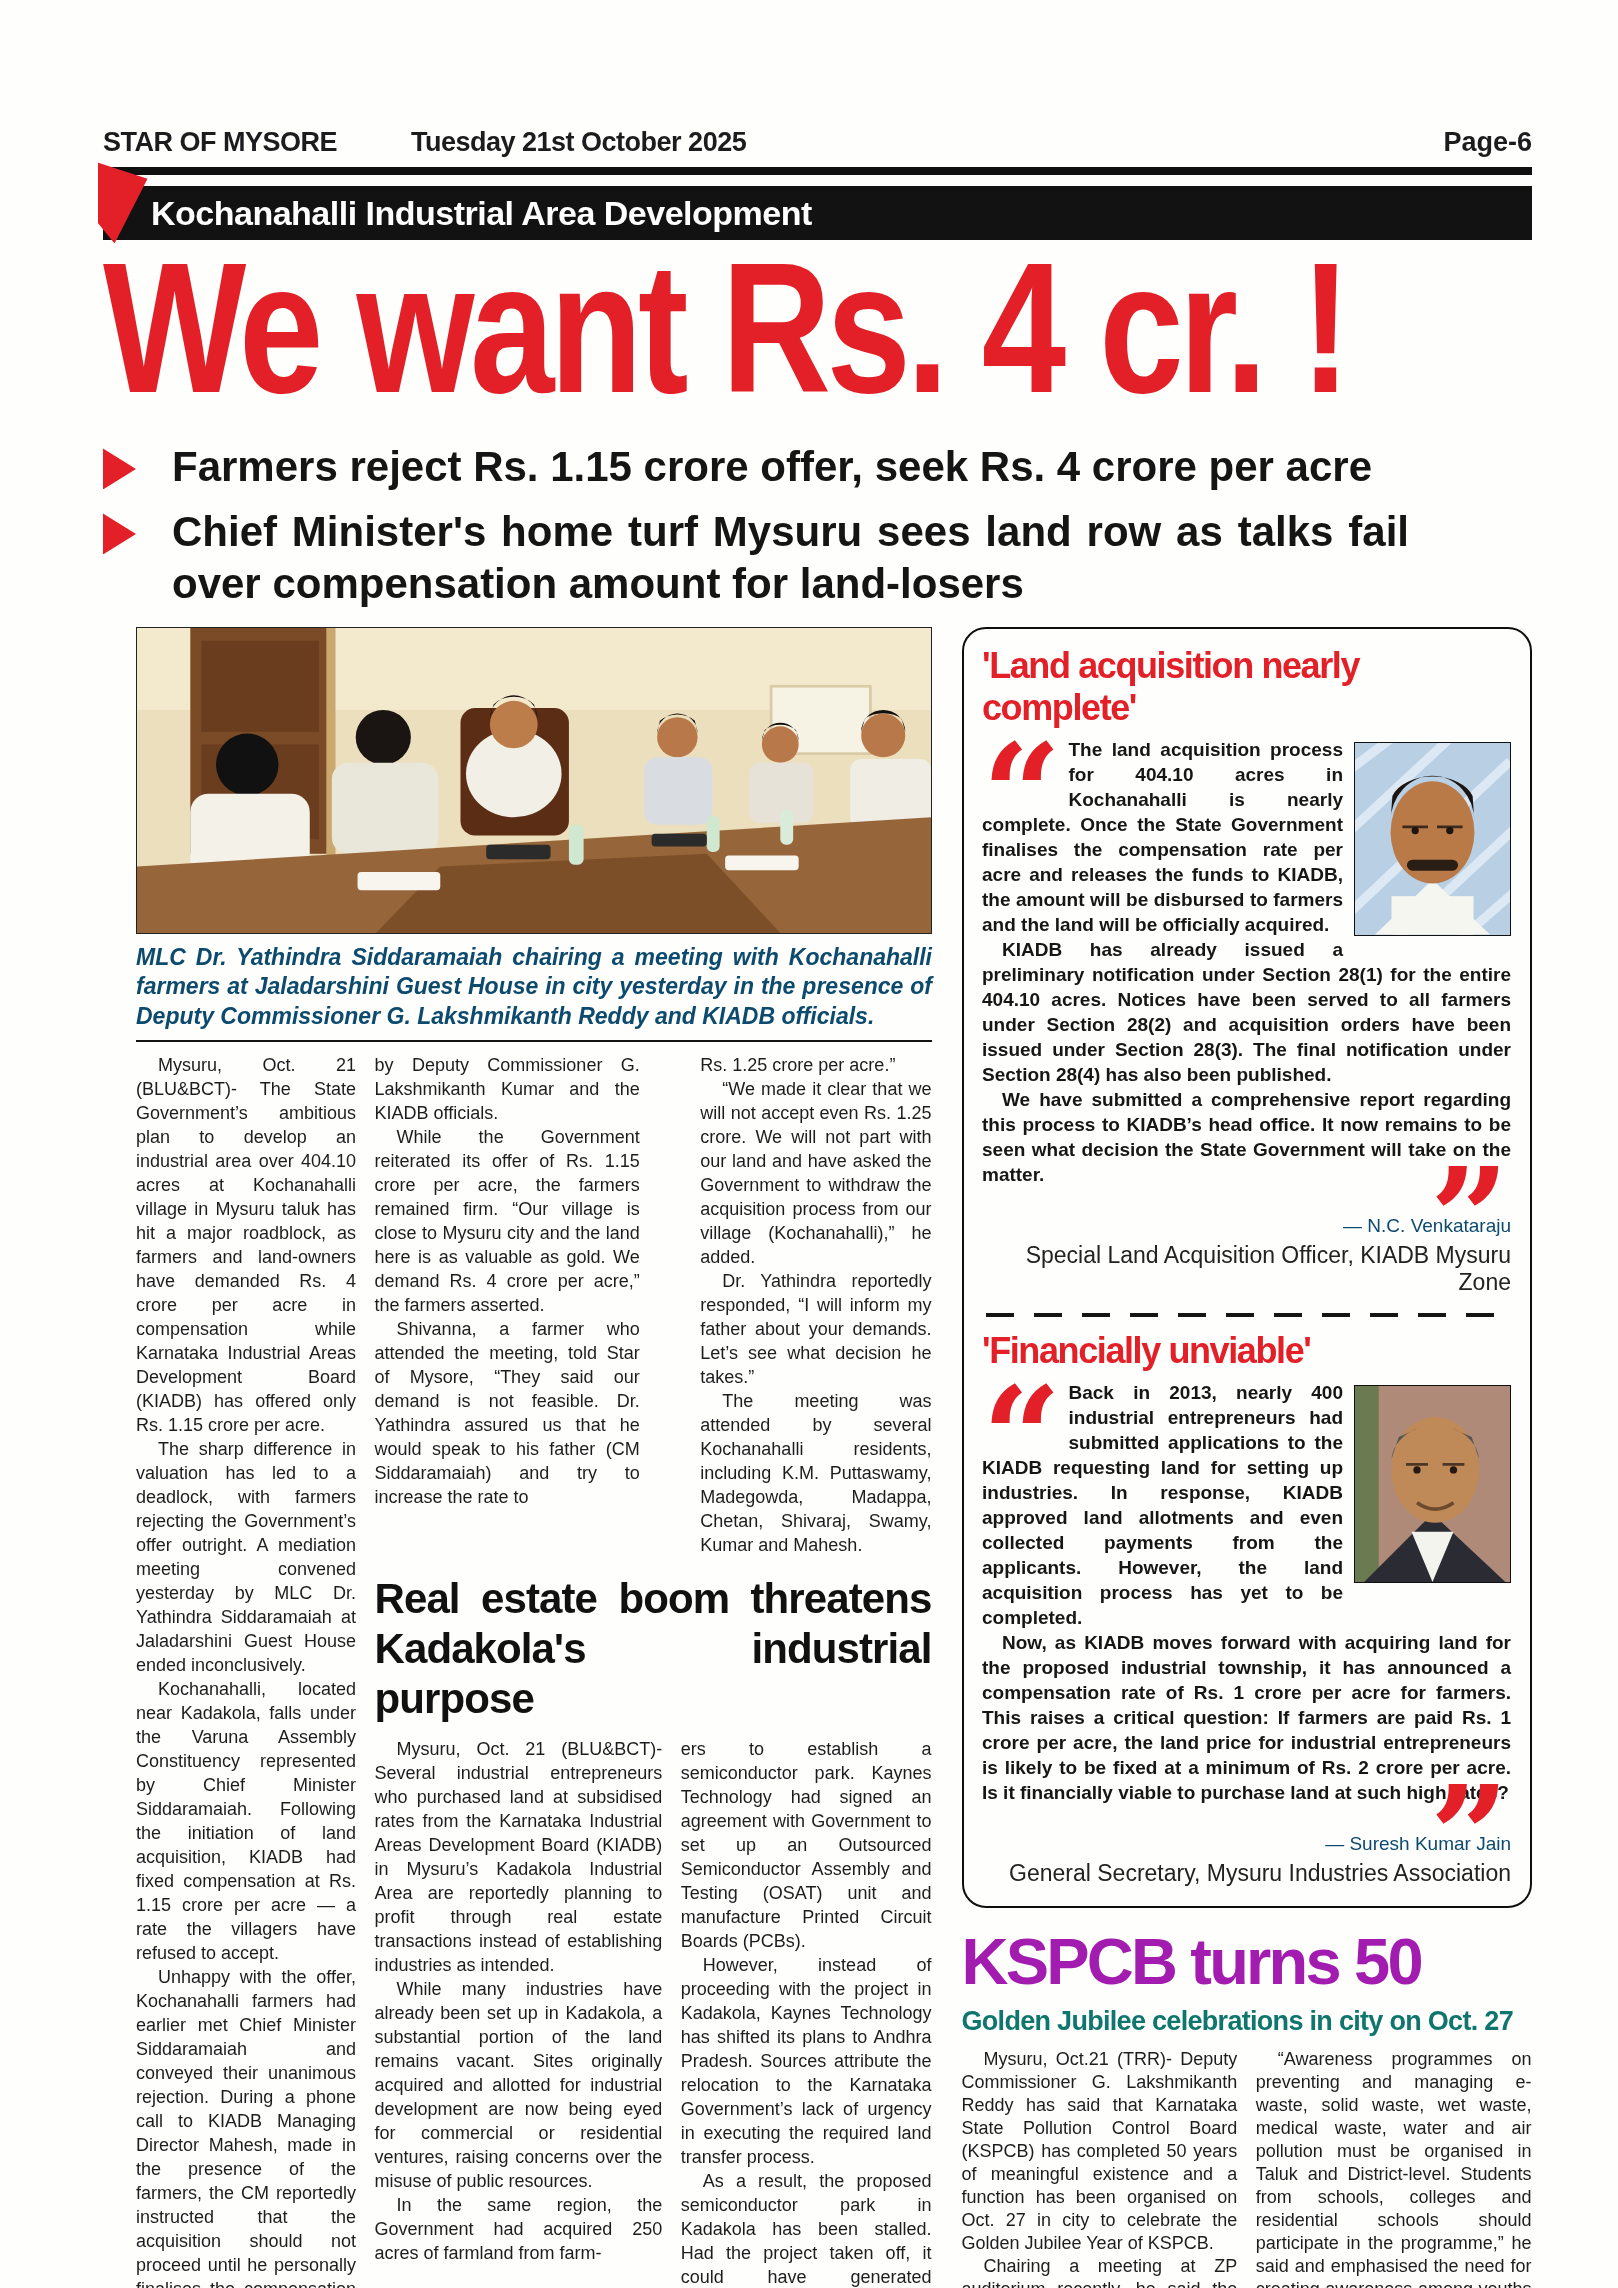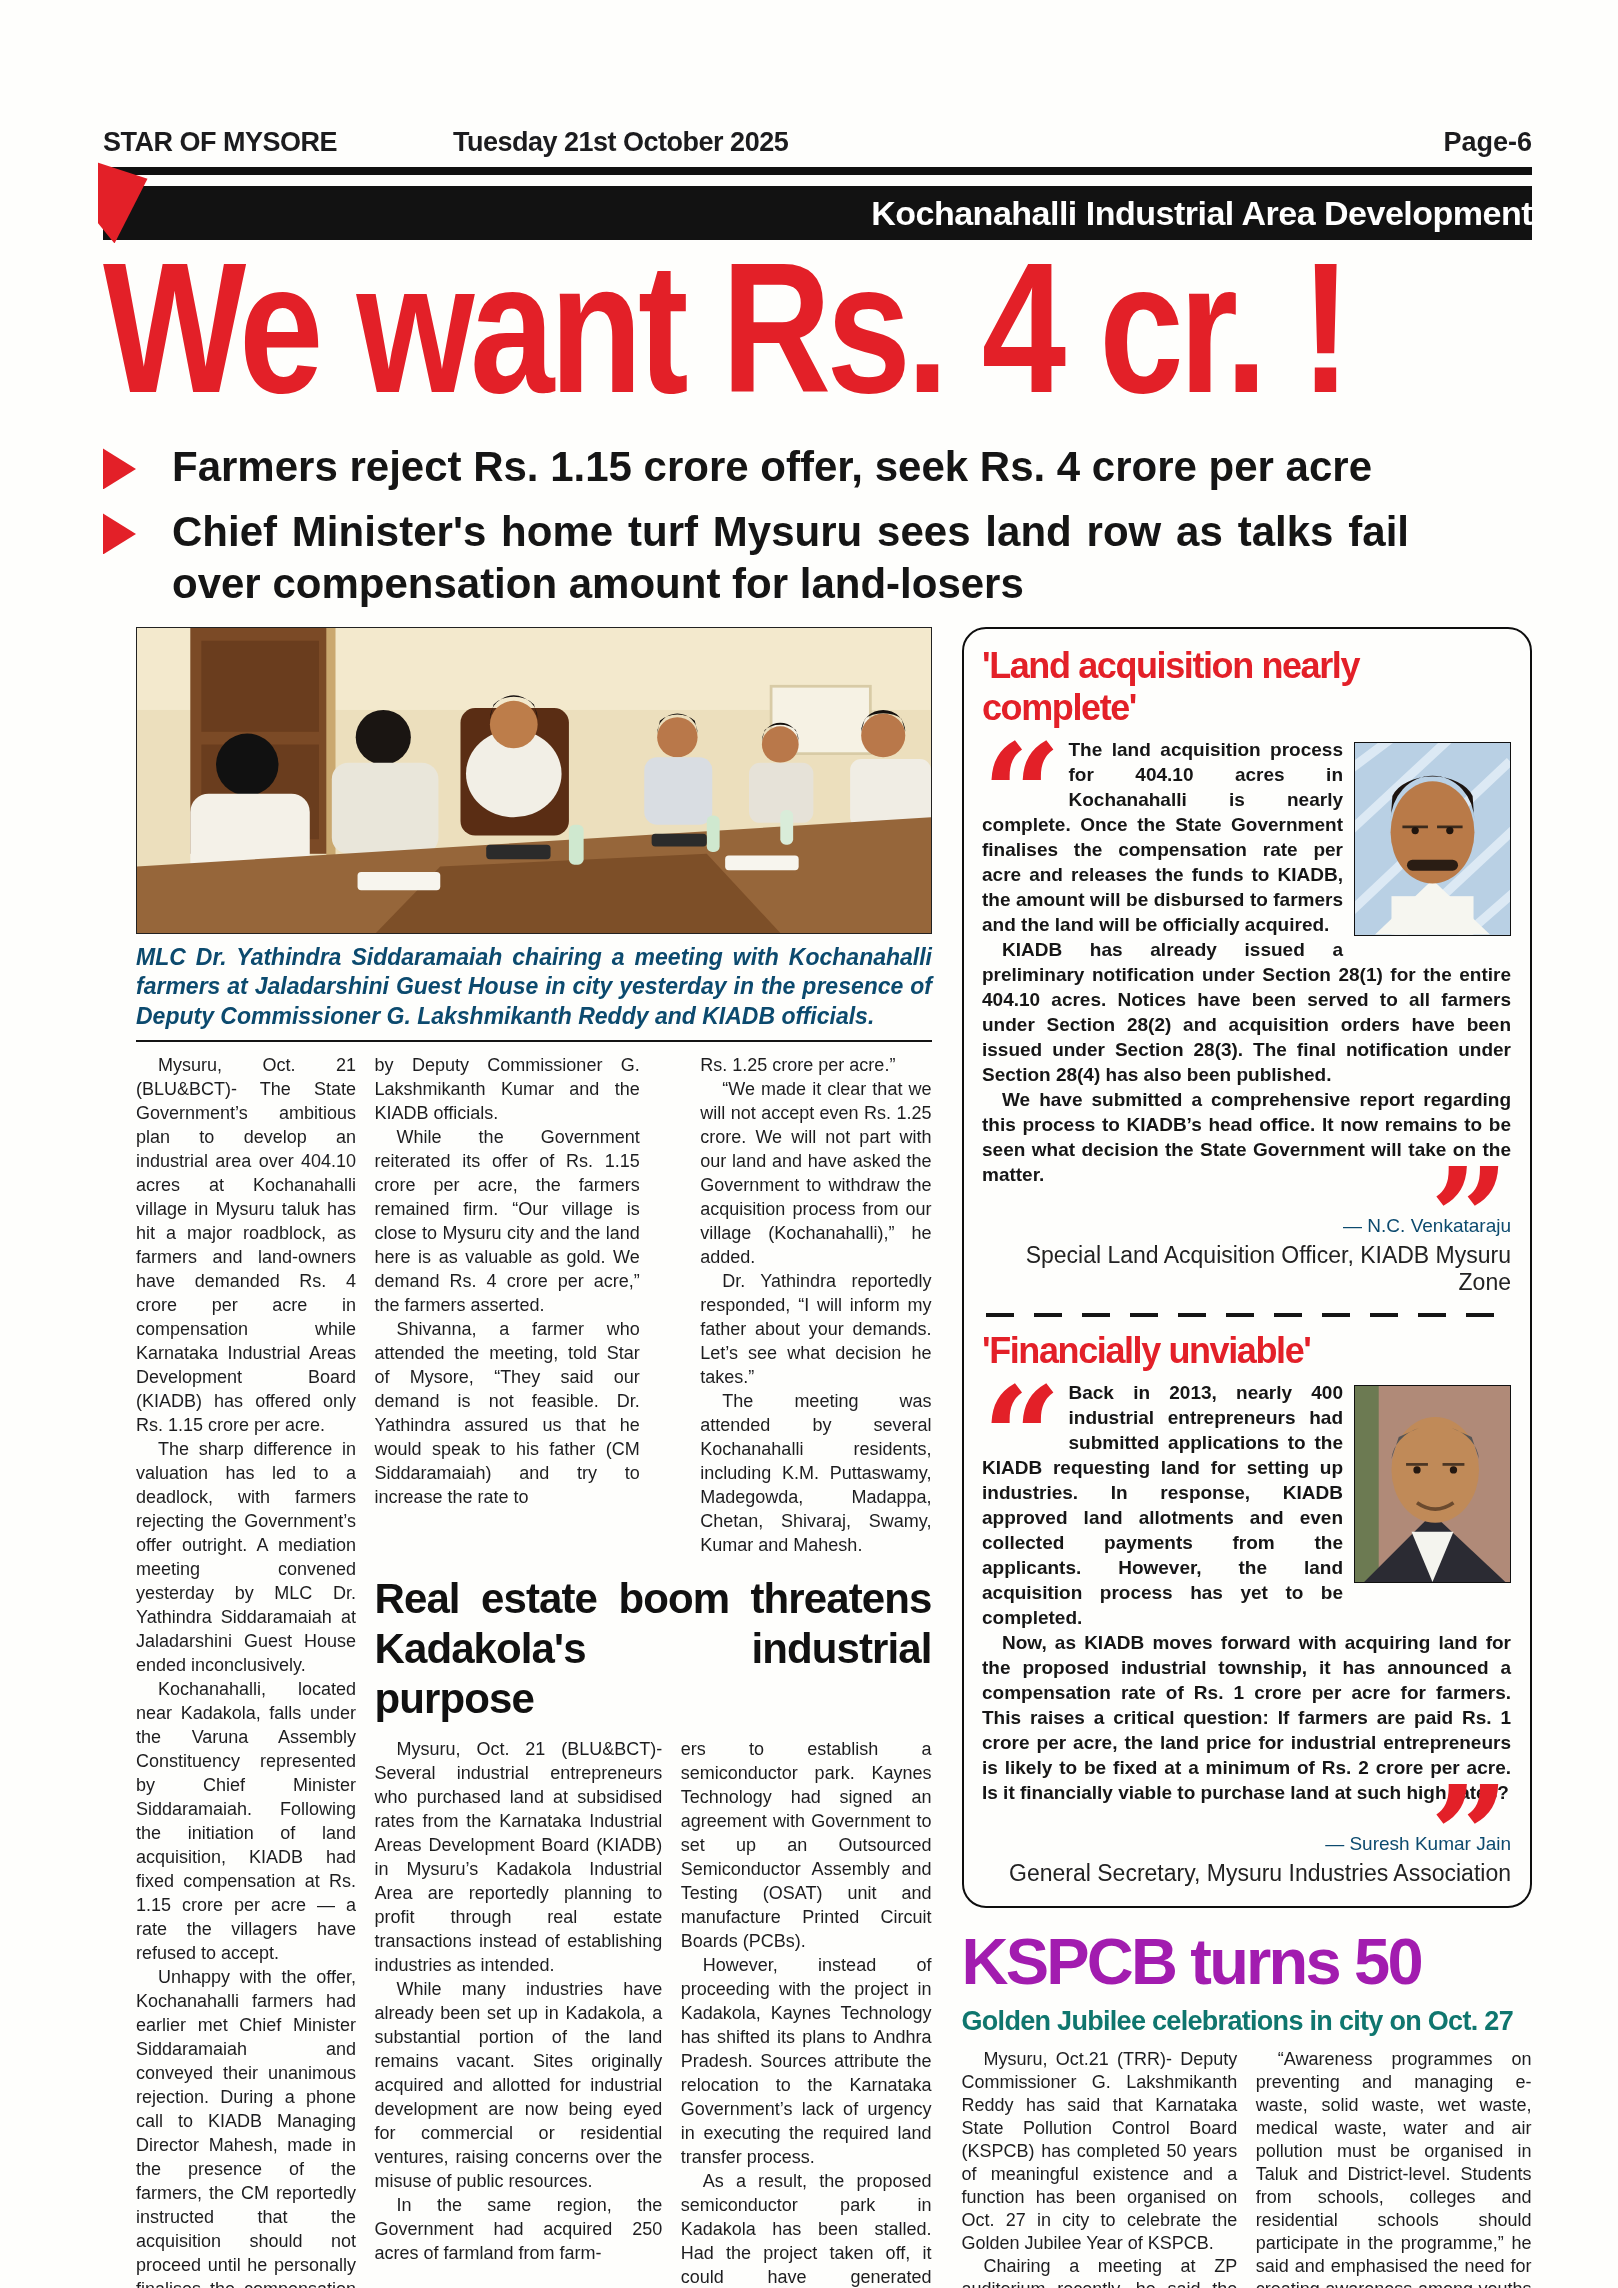--- a/index.html
+++ b/index.html
@@ -6,27 +6,27 @@
   html,body { background:#ffffff; }
   .page {
     position:relative; width:1619px; height:2289px; overflow:hidden;
     background:#fefefc; font-family:"Liberation Sans", sans-serif; color:#1c1c1e;
   }
   .content { position:absolute; left:103px; top:0; width:1429px; }
 
   
   .masthead { display:flex; align-items:baseline; margin-top:127px; }
   .mh-paper { font-size:27px; font-weight:bold; letter-spacing:-0.5px; }
-  .mh-date  { font-size:27px; font-weight:bold; margin-left:116px; letter-spacing:-0.5px; }
+  .mh-date  { font-size:27px; font-weight:bold; margin-left:74px; letter-spacing:-0.5px; }
   .mh-page  { font-size:27px; font-weight:bold; margin-left:auto; }
   .top-rule { height:8.3px; background:#101010; margin-top:9.2px; }
 
   
   .kicker { position:relative; margin-top:11px; height:54px; background:#121212;
-            display:flex; align-items:center; padding-left:48px;justify-content:flex-end; }
+            display:flex; align-items:center; padding-left:48px; }
   .kicker-flag { position:absolute; left:-5.5px; top:-24px; width:50px; height:81px;
                  background:#e32028; clip-path:polygon(0 0, 100% 20%, 34% 100%, 0 74%); }
   .kicker-text { color:#ffffff; font-size:34px; font-weight:bold; letter-spacing:-0.5px;
                  position:relative; z-index:2; }
 
   
   .mega { height:175px; overflow:visible; margin-top:5.5px; }
   .mega-inner { font-size:185px; font-weight:bold; color:#e32028; white-space:nowrap;
                 letter-spacing:-5.5px; line-height:164px;
                 transform:scaleX(0.82); transform-origin:left center; }

